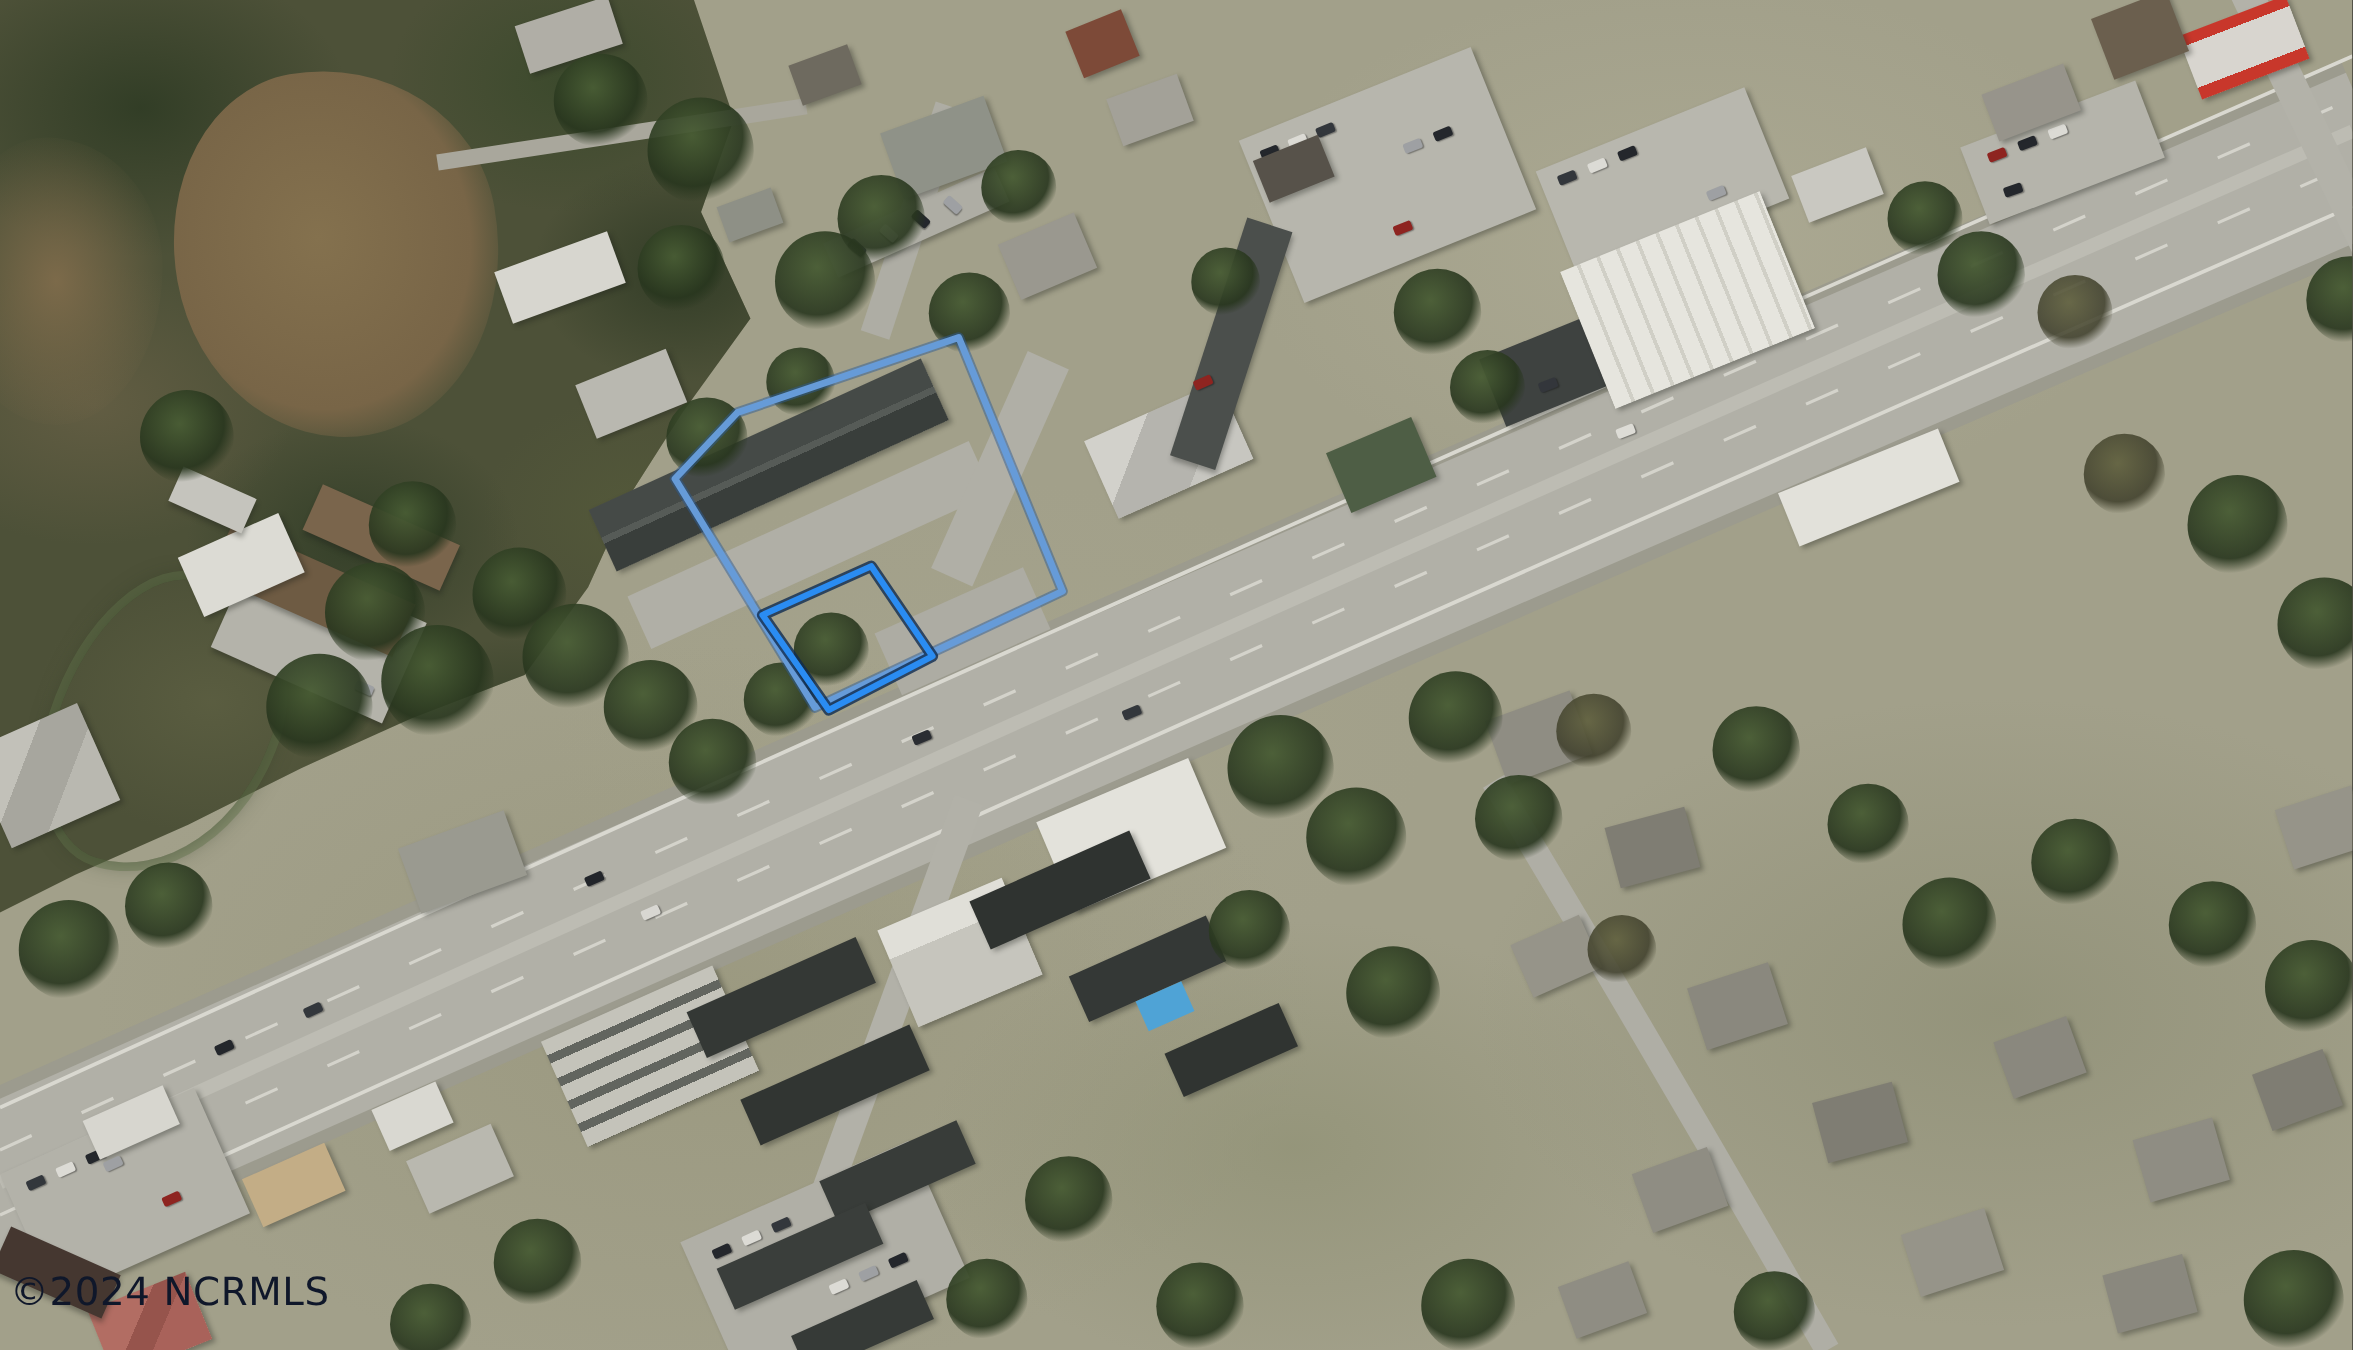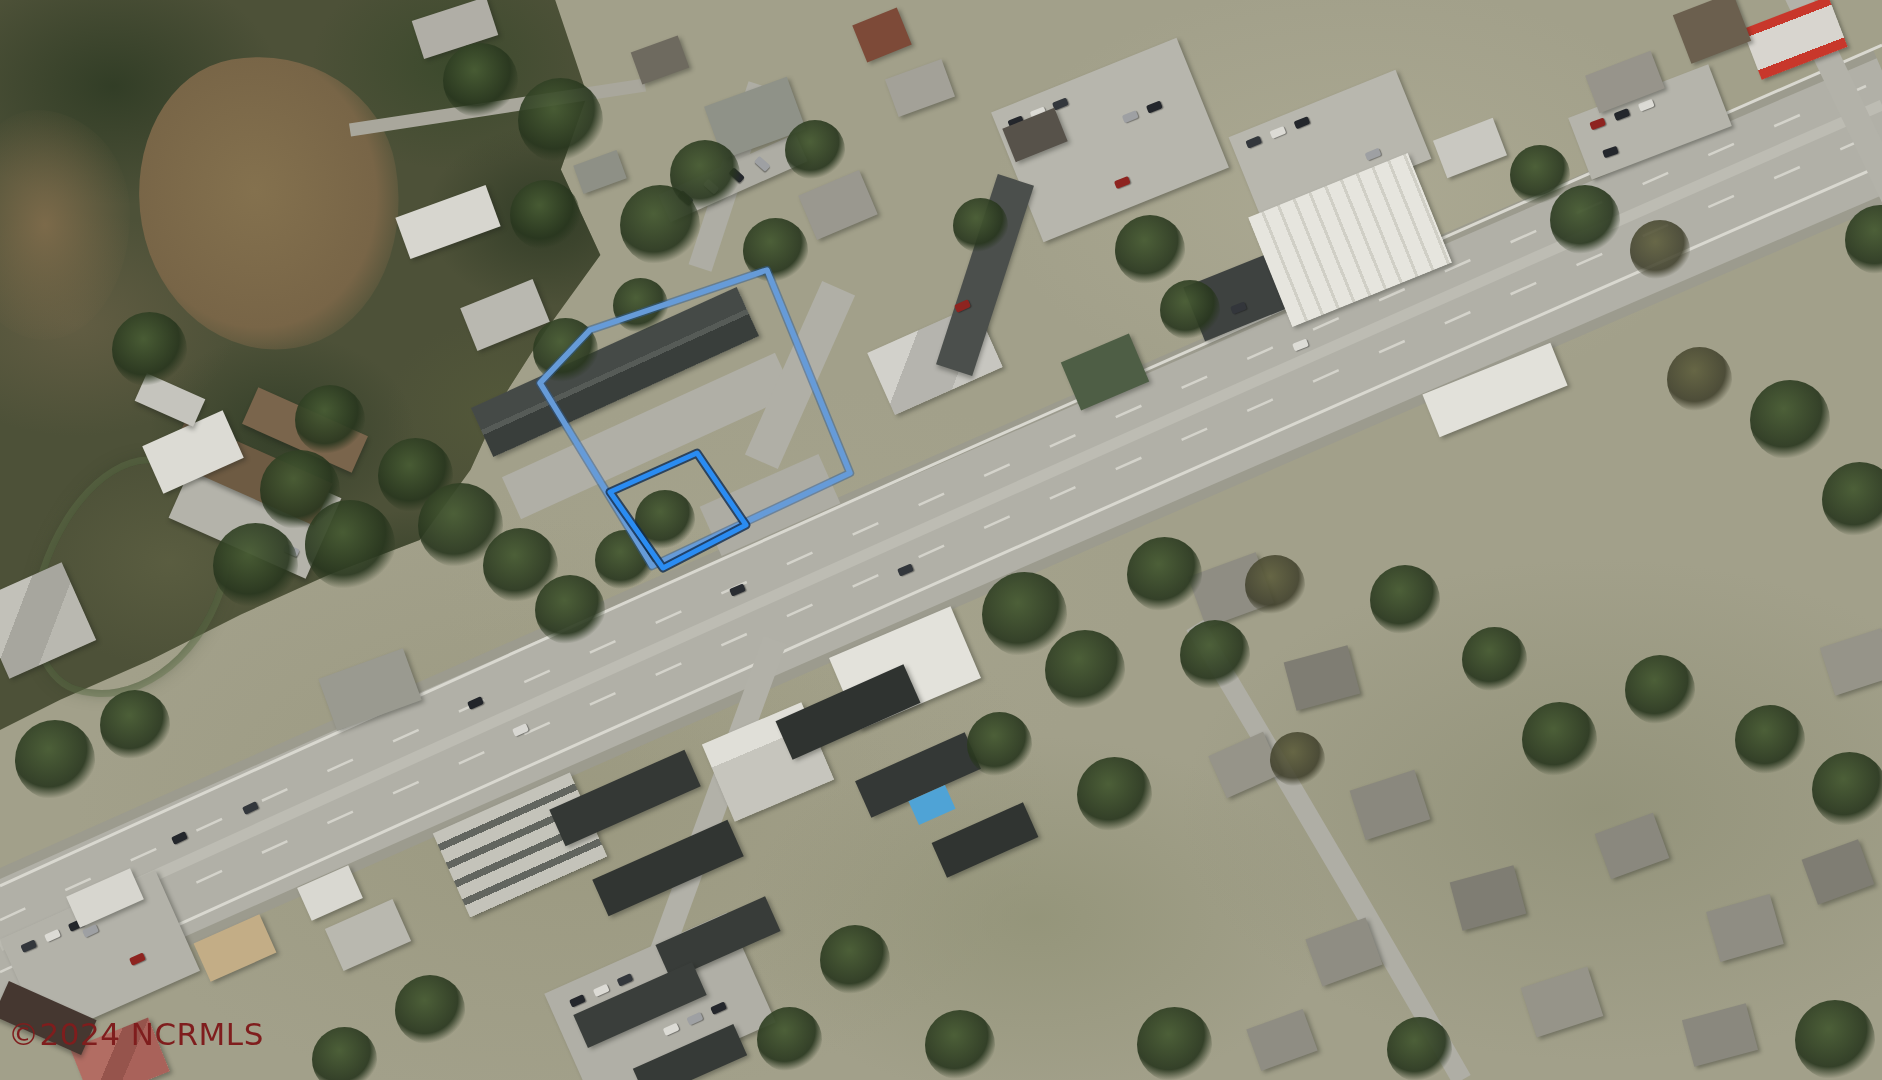--- a/index.html
+++ b/index.html
@@ -31,21 +31,21 @@
   .pond{position:absolute;left:48px;top:462px;width:168px;height:236px;
     transform:rotate(18deg);border-radius:46% 54% 62% 38%/58% 42% 58% 42%;
     background:radial-gradient(at 45% 40%, #101713, #1b2420 55%, #27322а 80%, #2a3527);
     box-shadow:0 0 0 7px rgba(96,112,74,.45), 0 0 18px rgba(40,52,32,.6);}
   .b{position:absolute;box-shadow:2px 3px 4px rgba(30,32,26,.35);}
   .t{position:absolute;border-radius:50%;
      background:radial-gradient(circle at 42% 36%, rgba(72,92,52,.95), rgba(40,54,30,.9) 55%, rgba(32,42,24,0) 72%);}
   .t2{background:radial-gradient(circle at 42% 36%, rgba(96,96,62,.9), rgba(62,62,42,.85) 55%, rgba(50,52,34,0) 72%);}
   .car{position:absolute;width:15px;height:8px;border-radius:2px;box-shadow:1px 1px 1px rgba(20,20,20,.4);}
   svg{position:absolute;left:0;top:0;}
-  .watermark{position:absolute;left:8px;top:1016px;color:#7f1d1d;font-size:31px;
+  .watermark{position:absolute;left:8px;top:1016px;color:#0f172a;font-size:31px;
     letter-spacing:.5px;font-weight:500;}
   .corner-art{position:absolute;left:-197px;top:-214px;width:230px;height:230px;
     border-radius:50%;background:#16222e;border:4px solid #c9ddee;box-sizing:content-box;}
 </style>
 </head>
 <body>
 
 <div class="page">
 
   <div class="layer ground"></div>

